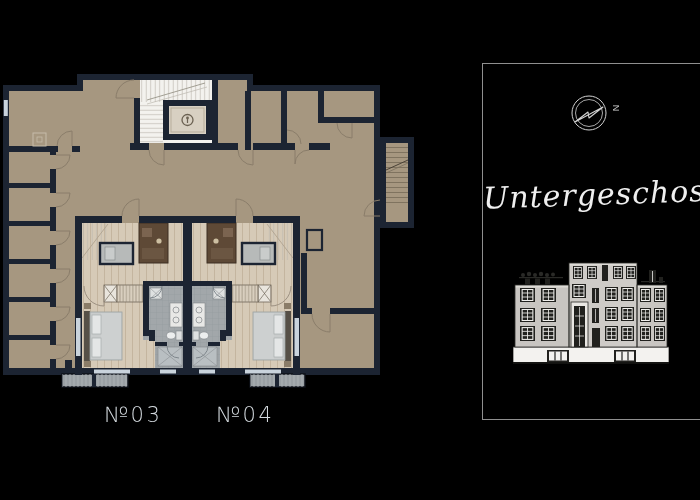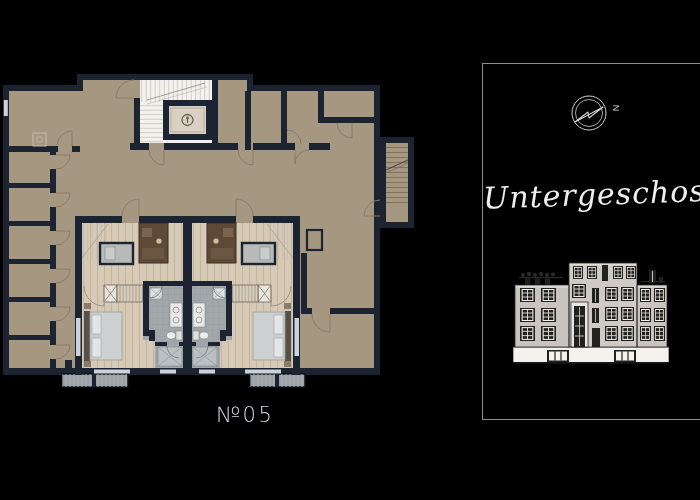--- a/index.html
+++ b/index.html
@@ -275,21 +275,22 @@
       </g>
 
       <g>
         <rect class="wtick" x="76" y="318" width="4.5" height="38"></rect>
         <rect class="wtick" x="294.5" y="318" width="4.5" height="38"></rect>
         <rect class="wtick" x="3.8" y="100" width="4" height="16"></rect>
       </g>
     </g>
   </svg>
 
-  <div class="unit-label" style="left:185px;top:403px;">№05</div>
+  <div class="unit-label" style="left:73px;top:403px;">№03</div>
+  <div class="unit-label" style="left:185px;top:403px;">№04</div>
 
   <div id="panel">
 
     <div id="compass">
       <svg width="70" height="46" viewBox="0 0 70 46">
         <circle cx="35" cy="22" r="17" fill="none" stroke="var(--line)" stroke-width="1"></circle>
         <circle cx="35" cy="22" r="13.5" fill="none" stroke="var(--line)" stroke-width="0.8"></circle>
         <path d="M21,31 L49,16 L35,27 L34,21 Z" fill="none" stroke="var(--line)" stroke-width="1.1" stroke-linejoin="round"></path>
       </svg>
       <span id="north-label">N</span>

